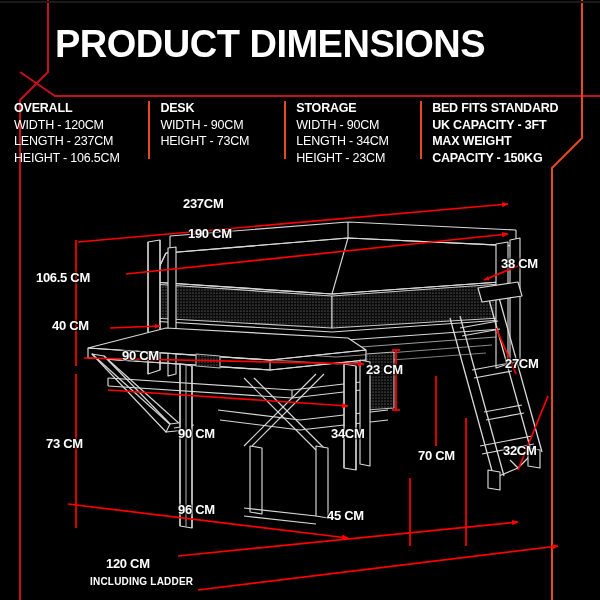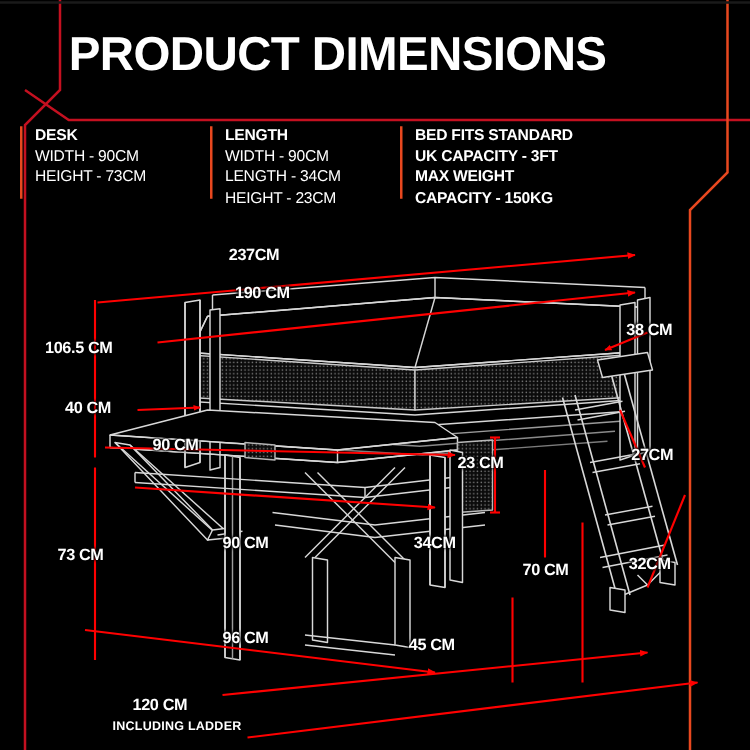--- a/index.html
+++ b/index.html
@@ -61,31 +61,37 @@
 
     <path d="M582,0 L582,98 L582,138 L552,168 L552,600" fill="none" stroke="#e8481f" stroke-width="2"></path>
 
     <path d="M0,2 L600,2" stroke="#1a1a1a" stroke-width="2" fill="none"></path>
   </svg>
 
   <div class="title">PRODUCT DIMENSIONS</div>
 
   <div class="specs">
 
+    <div class="spec-col c0">
+      <div class="spec-head">OVERALL</div>
+      <div class="spec-line">WIDTH - 120CM</div>
+      <div class="spec-line">LENGTH - 237CM</div>
+      <div class="spec-line">HEIGHT -  106.5CM</div>
+    </div>
 
     <div class="spec-col c1">
       <div class="divider"></div>
       <div class="spec-head">DESK</div>
       <div class="spec-line">WIDTH - 90CM</div>
       <div class="spec-line">HEIGHT -  73CM</div>
     </div>
 
     <div class="spec-col c2">
       <div class="divider"></div>
-      <div class="spec-head">LENGTH</div>
+      <div class="spec-head">STORAGE</div>
       <div class="spec-line">WIDTH - 90CM</div>
       <div class="spec-line">LENGTH - 34CM</div>
       <div class="spec-line">HEIGHT -  23CM</div>
     </div>
 
     <div class="spec-col c3">
       <div class="divider"></div>
       <div class="spec-head">BED FITS STANDARD</div>
       <div class="spec-line">UK CAPACITY - 3FT</div>
       <div class="spec-line">MAX WEIGHT</div>

